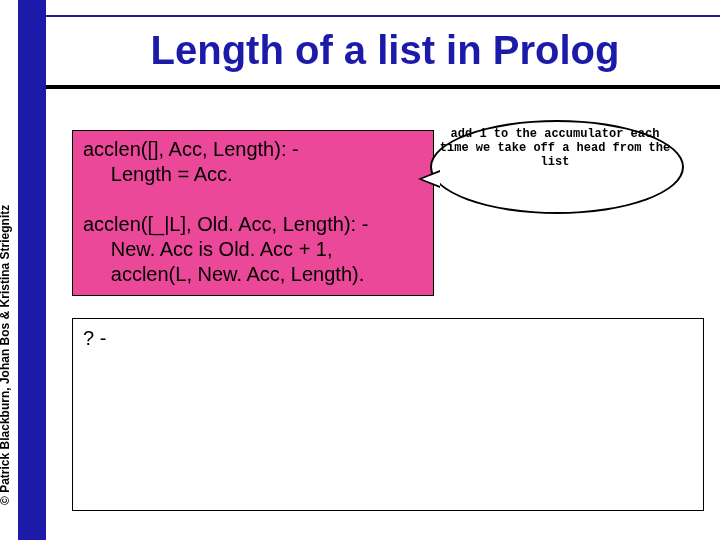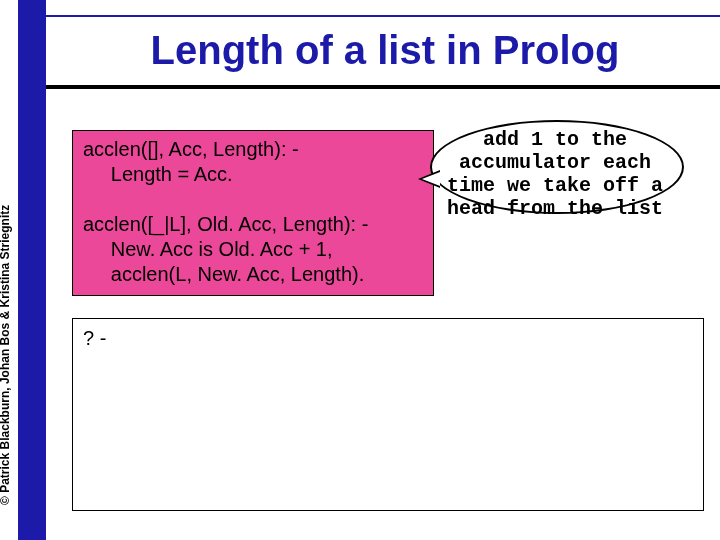--- a/index.html
+++ b/index.html
@@ -87,21 +87,21 @@
     border-radius: 50% / 50%;
   }
   .callout-text {
     position: absolute;
     left: 435px;
     top: 128px;
     width: 240px;
     text-align: center;
     font-family: "Courier New", monospace;
     font-weight: bold;
-    font-size: 20px;
+    font-size: 12px;
     line-height: 1.15;
     color: #000;
   }
   .callout-tail {
     position: absolute;
     left: 418px;
     top: 170px;
     width: 0;
     height: 0;
     border-top: 9px solid transparent;

